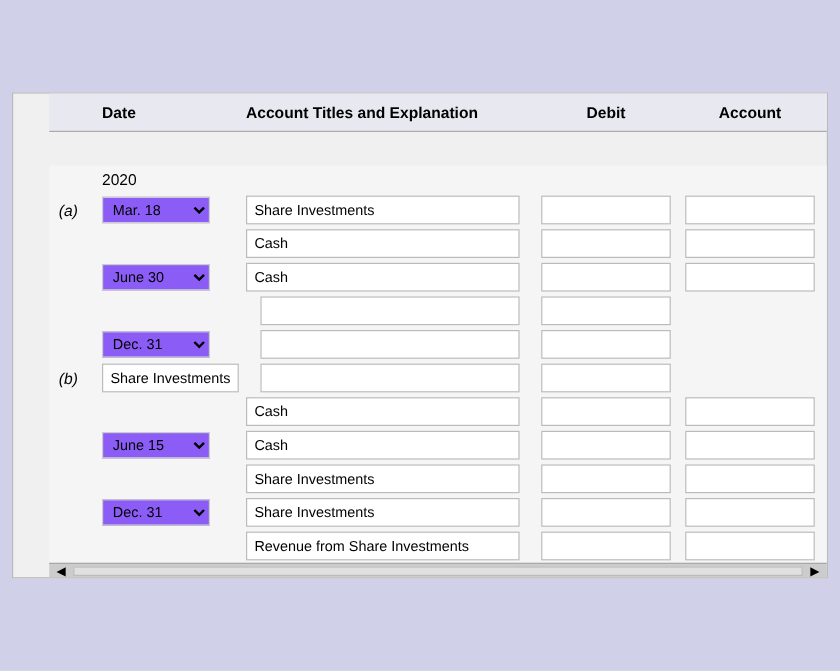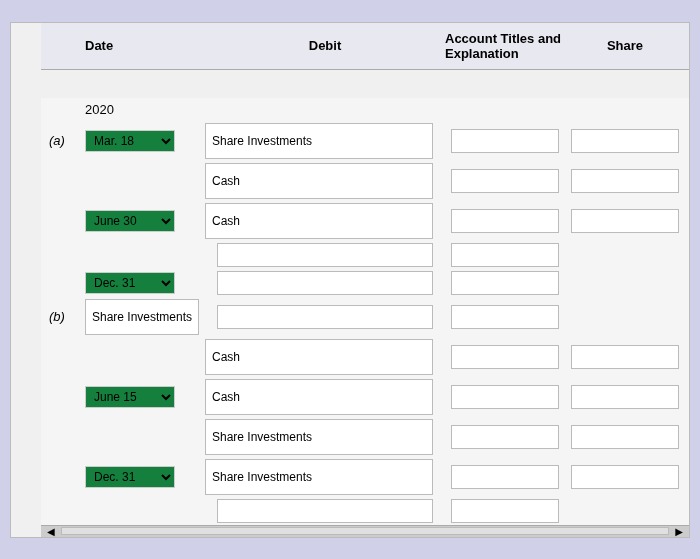--- a/index.html
+++ b/index.html
@@ -47,34 +47,34 @@
     }
     .entry-row {
       display: grid;
       grid-template-columns: 40px 120px 1fr 120px 120px;
       align-items: center;
       padding: 2px 4px;
       min-height: 28px;
     }
     .date-select {
       border: 1px solid #ccc;
-      background: #15803d;
+      background: #8b5cf6;
       font-size: 12px;
       padding: 2px 4px;
       width: 90px;
       appearance: auto;
       cursor: pointer;
     }
     .account-input {
       border: 1px solid #bbb;
       background: #fff;
       font-size: 12px;
       padding: 3px 6px;
       width: 95%;
-      height: 36px;
+      height: 24px;
     }
     .amount-input {
       border: 1px solid #bbb;
       background: #fff;
       font-size: 12px;
       padding: 3px 4px;
       width: 90%;
       height: 24px;
       margin: 0 auto;
       display: block;
@@ -104,23 +104,23 @@
     }
   </style>
 </head>
 <body>
 
 <div class="main-container">
 
   <div class="header-row">
     <div></div>
     <div class="header-cell left">Date</div>
+    <div class="header-cell left">Account Titles and Explanation</div>
     <div class="header-cell">Debit</div>
-    <div class="header-cell left">Account Titles and Explanation</div>
-    <div class="header-cell">Share</div>
+    <div class="header-cell">Account</div>
   </div>
 
   <div class="content-area">
 
     <div class="year-row">
       <span>2020</span>
     </div>
 
     <div class="entry-row">
       <div class="row-label">(a)</div>
@@ -272,20 +272,23 @@
         <input type="text" class="amount-input" value="" style="">
       </div>
       <div>
         <input type="text" class="amount-input" value="" style="">
       </div>
     </div>
 
     <div class="entry-row">
       <div></div>
       <div></div>
+      <div>
+        <input type="text" class="account-input" value="Revenue from Share Investments" style="">
+      </div>
       <div>
         <input type="text" class="amount-input" value="" style="">
       </div>
       <div>
         <input type="text" class="amount-input" value="" style="">
       </div>
     </div>
 
   </div>
 

